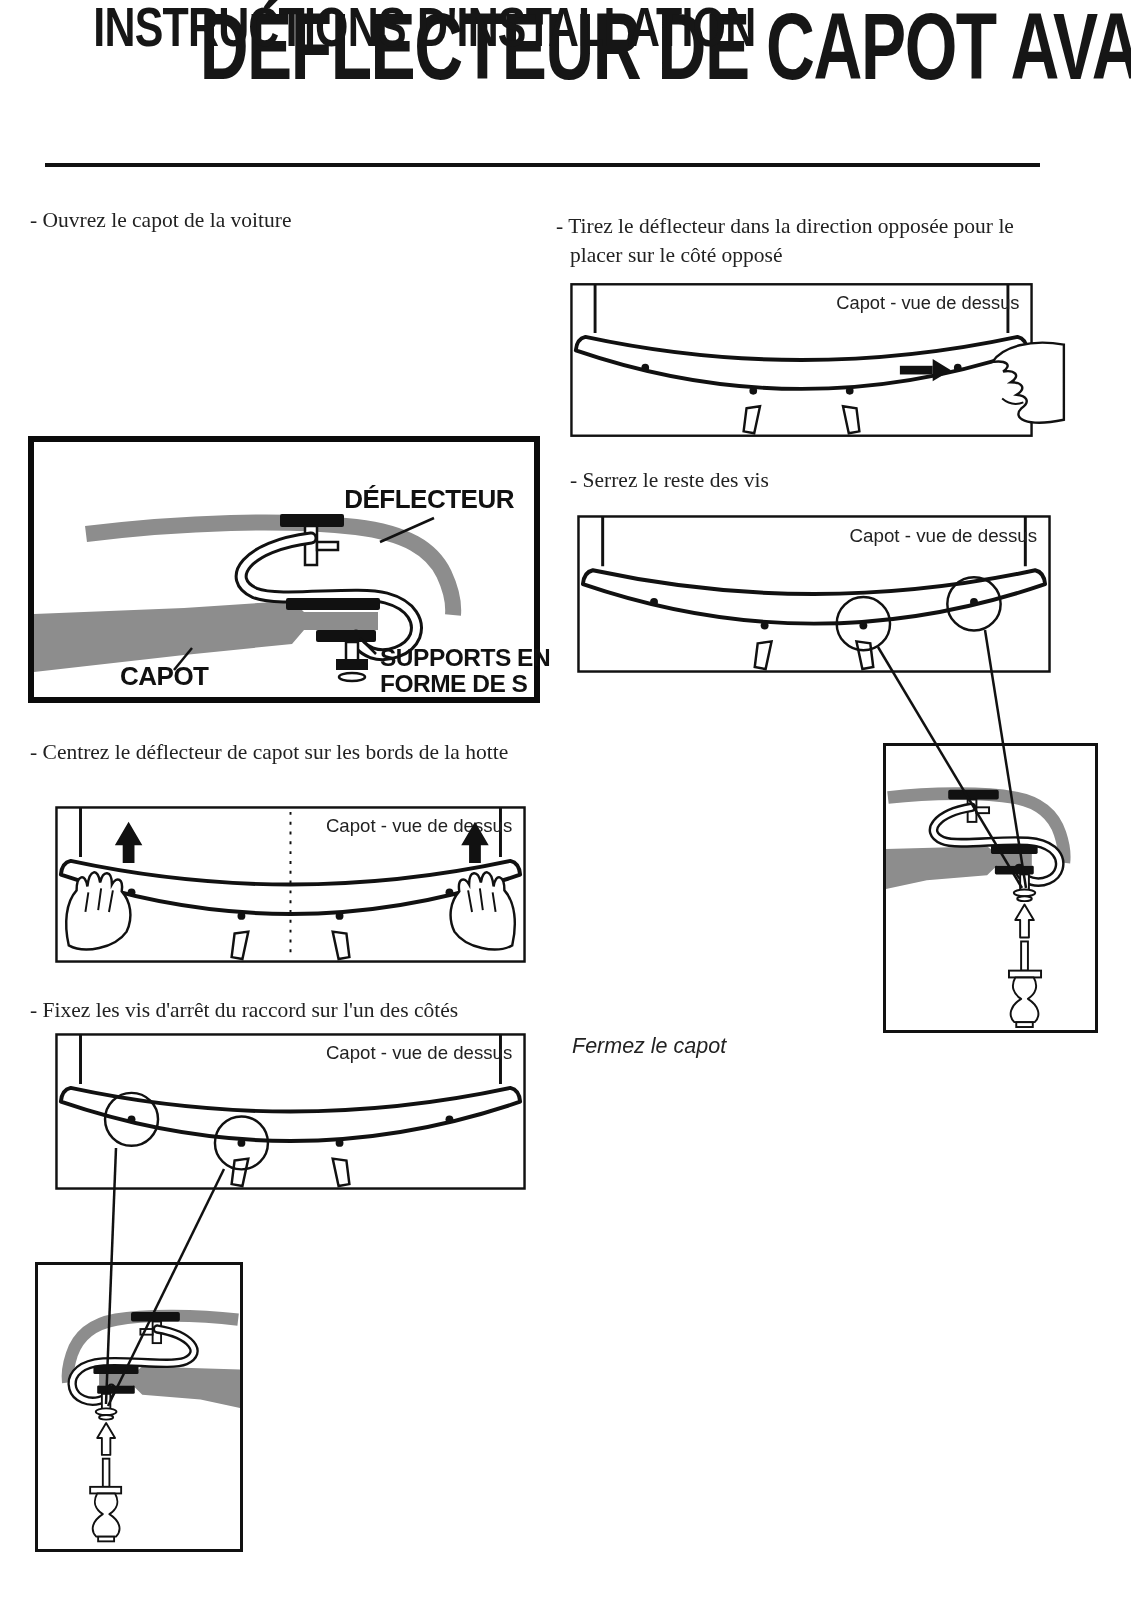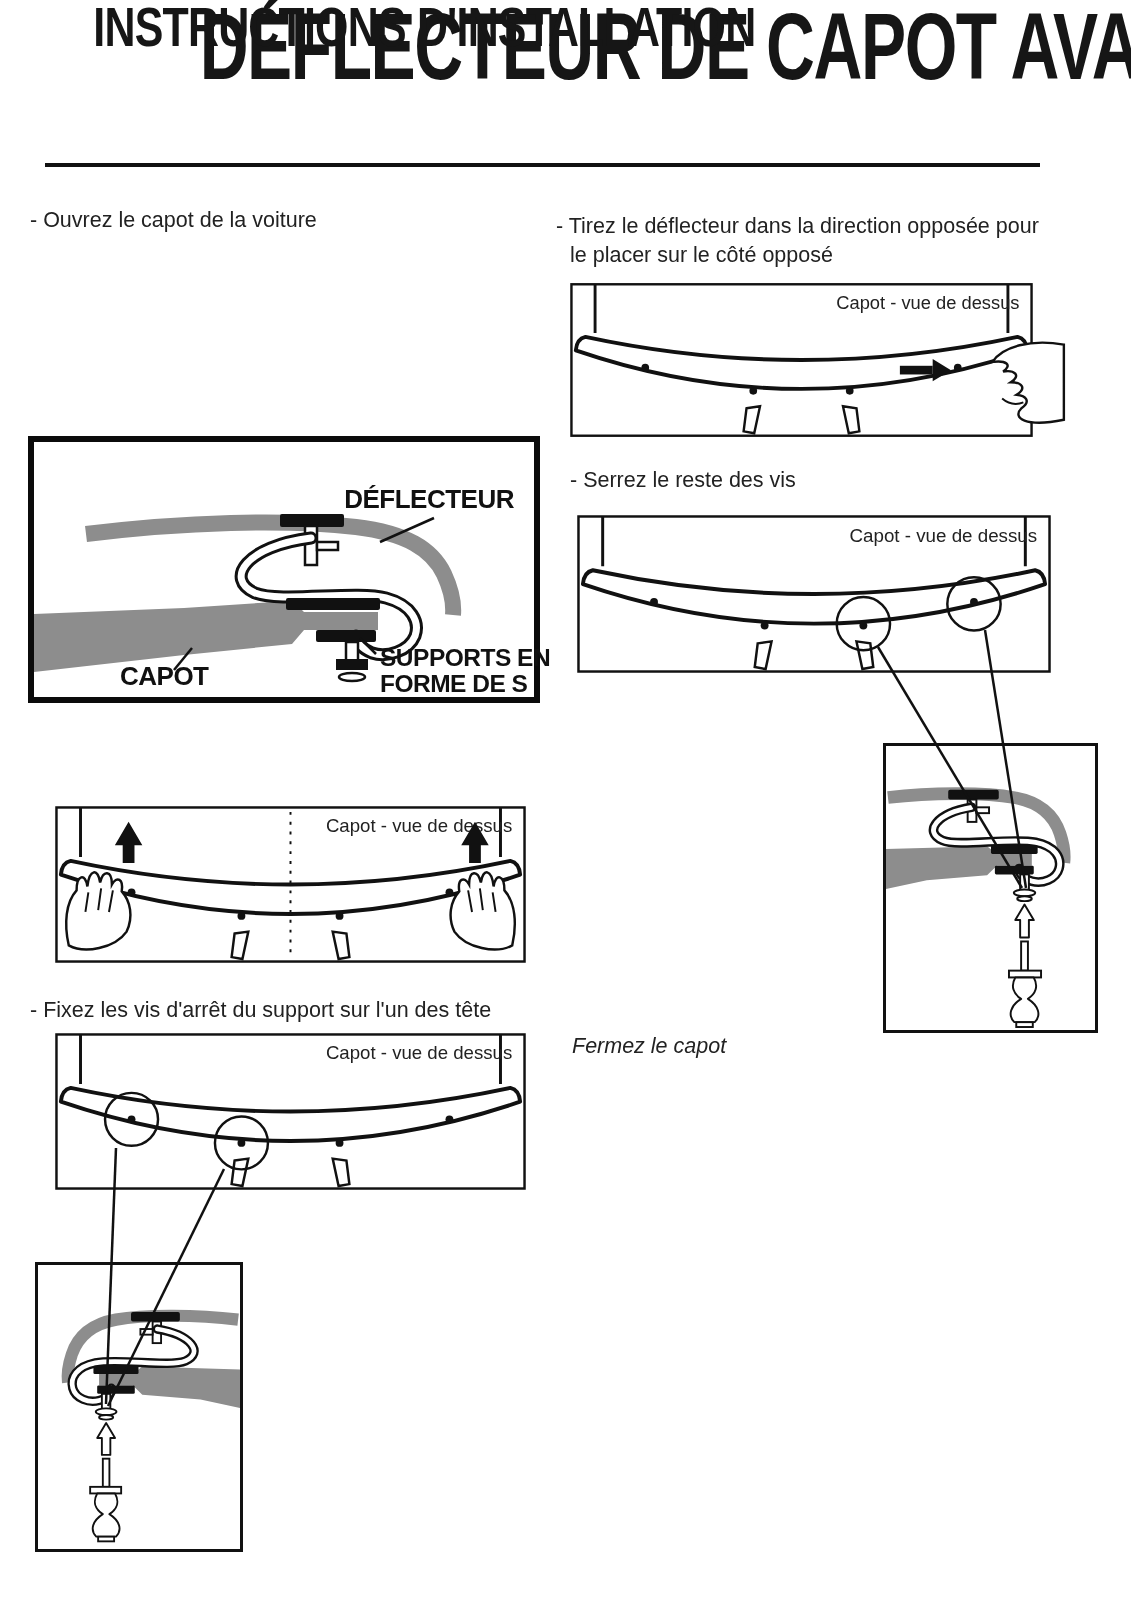--- a/index.html
+++ b/index.html
@@ -18,21 +18,21 @@
   .title-row{left:0;top:4;width:1131px;text-align:center;line-height:1;}
   .title-row .condense{display:inline-block;transform:scaleX(.72);transform-origin:center;
     white-space:nowrap;font-weight:700;font-size:94px;letter-spacing:-2px;color:#161616;}
   .subtitle-row{left:0;top:97;width:1131px;line-height:1;}
   .subtitle-row .condense{display:inline-block;transform:scaleX(.78);transform-origin:center;
     white-space:nowrap;font-weight:700;font-size:55px;letter-spacing:-1px;color:#161616;}
   .rule{left:45px;top:163px;width:995px;height:4px;background:#111;}
 
   
   .step{font-size:21.5px;line-height:28.5px;margin:0;color:#222;}
-  .hang{padding-left:14px;text-indent:-14px;}
+  .hang{padding-left:14px;text-indent:-14px;font-family:Liberation Serif, serif;}
   .intro-steps{left:30px;top:206px;width:486px;}
   .intro-steps p{margin:0;}
   .step-tirez{left:556px;top:212px;width:484px;}
   .step-serrez{left:570px;top:466px;width:450px;}
   .step-centrez{left:30px;top:738px;width:505px;}
   .step-fixez{left:30px;top:996px;width:520px;}
   .step-fermez{left:572px;top:1032px;width:300px;font-style:italic;}
 
   
   .diagA{left:570px;top:282px;}
@@ -174,37 +174,38 @@
     <circle class="stroke" stroke-width="2.5" cx="290" cy="110" r="27"></circle>
     <circle class="stroke" stroke-width="2.5" cx="402" cy="90" r="27"></circle>
   </svg>
 
   <div class="abs detailR">
     <svg width="209" height="284" viewBox="0 0 215 290">
       <use href="#s-detail"></use>
     </svg>
   </div>
 
+  <p class="abs step hang step-centrez">- Centrez le déflecteur de capot sur les bords de la hotte</p>
 
   <svg class="abs diagC" width="515" height="157" viewBox="0 0 480 160">
     <rect x="1.5" y="1.5" width="477" height="157" class="stroke" stroke-width="2.5"></rect>
     <use href="#tv-base"></use>
     <text class="cap-label" x="466" y="27" text-anchor="end">Capot - vue de dessus</text>
     <line class="stroke" stroke-width="2" stroke-dasharray="3 7" x1="240" y1="6" x2="240" y2="154"></line>
     <use href="#arrow-up"></use>
     <use href="#arrow-up" x="353"></use>
     <g transform="translate(0,-8)">
         <use href="#hand-grip"></use>
       </g>
     <g transform="translate(480,-8) scale(-1,1)">
         <use href="#hand-grip"></use>
       </g>
   </svg>
 
-  <p class="abs step hang step-fixez">- Fixez les vis d'arrêt du support sur l'un des tête</p>
+  <p class="abs step hang step-fixez">- Fixez les vis d'arrêt du raccord sur l'un des côtés</p>
 
   <svg class="abs diagD" width="515" height="157" viewBox="0 0 480 160">
     <rect x="1.5" y="1.5" width="477" height="157" class="stroke" stroke-width="2.5"></rect>
     <use href="#tv-base"></use>
     <text class="cap-label" x="466" y="27" text-anchor="end">Capot - vue de dessus</text>
     <circle class="stroke" stroke-width="2.5" cx="78" cy="88" r="27"></circle>
     <circle class="stroke" stroke-width="2.5" cx="190" cy="112" r="27"></circle>
   </svg>
 
   <p class="abs step step-fermez">Fermez le capot</p>

